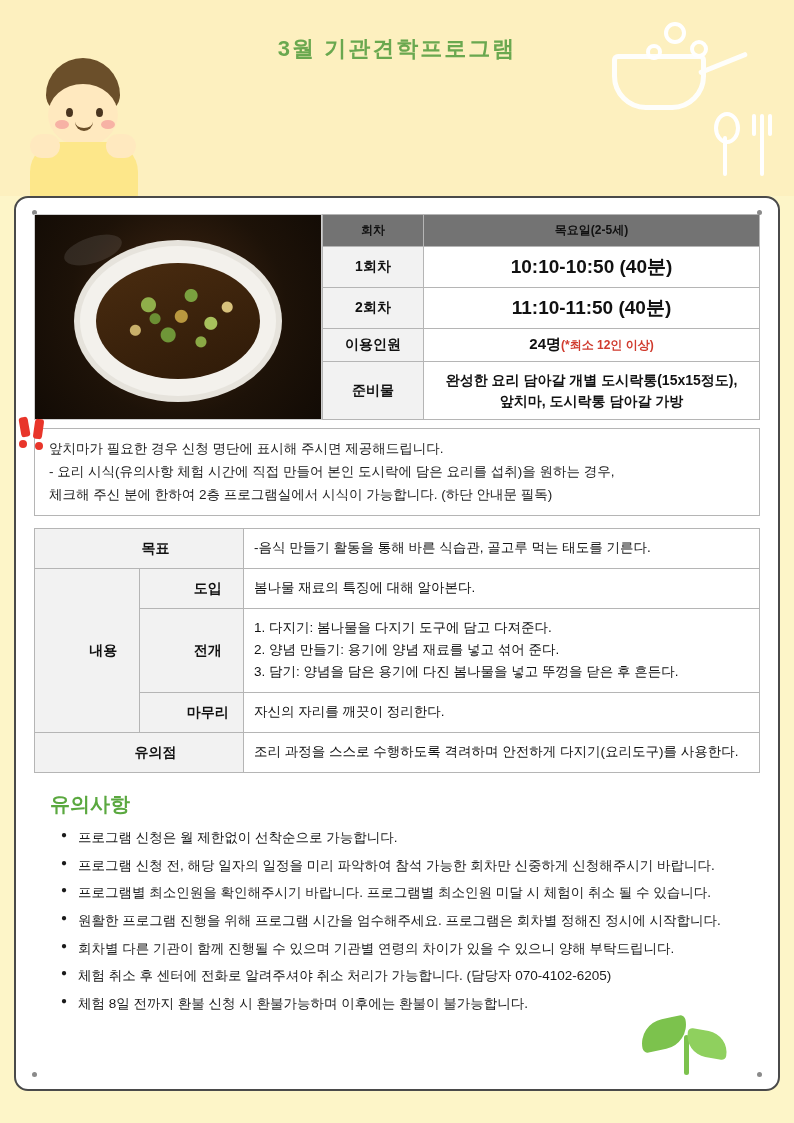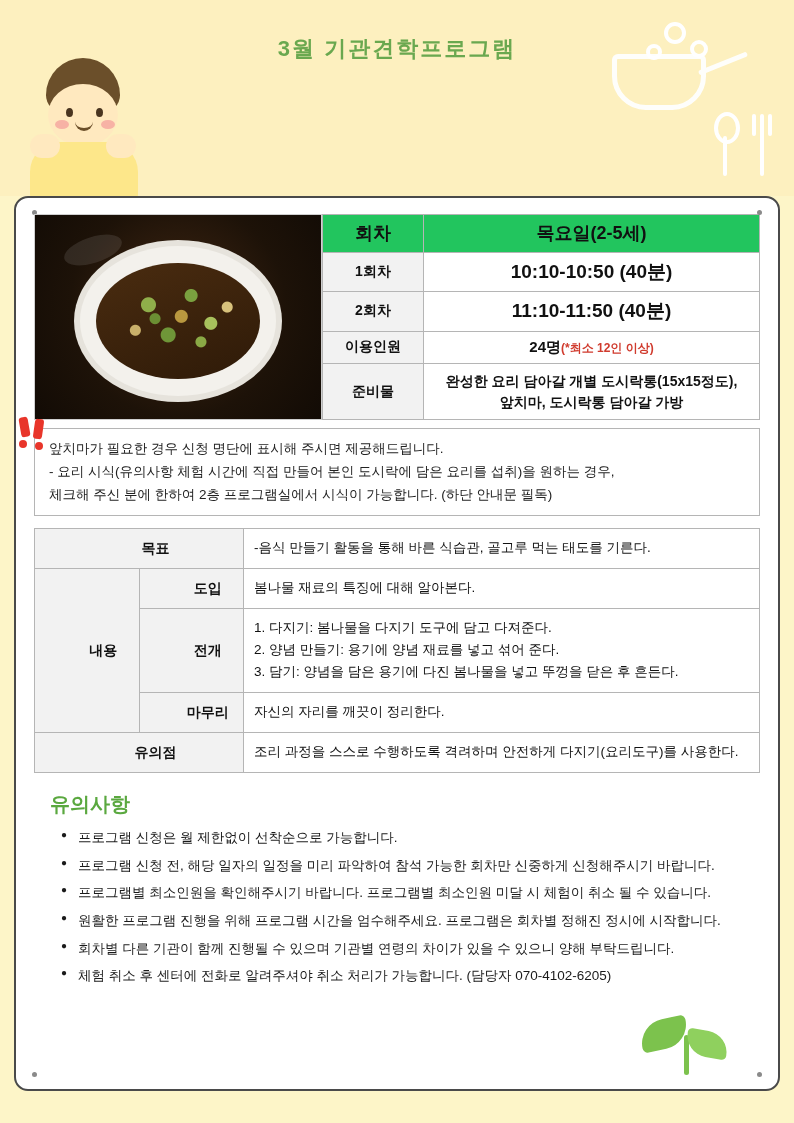--- a/index.html
+++ b/index.html
@@ -263,22 +263,22 @@
     font-weight: bold;
     color: #111;
     padding: 6px 8px;
   }
   table.info td.lbl {
     width: 84px;
     background: #f2f2f2;
     font-size: 14px;
   }
   table.info td.hdr {
-    background: #22c55e;
-    font-size: 18px;
+    background: #737373;
+    font-size: 12px;
   }
   table.info td.big {
     font-size: 19px;
   }
   table.info td.prep {
     font-size: 14px;
     line-height: 1.5;
   }
   .small-red {
     color: #d03b2e;
@@ -527,20 +527,21 @@
     </table>
 
   <div class="caution-title">유의사항</div>
   <ul class="cautions">
     <li>프로그램 신청은 월 제한없이 선착순으로 가능합니다.</li>
     <li>프로그램 신청 전, 해당 일자의 일정을 미리 파악하여 참석 가능한 회차만 신중하게 신청해주시기 바랍니다.</li>
     <li>프로그램별 최소인원을 확인해주시기 바랍니다. 프로그램별 최소인원 미달 시 체험이 취소 될 수 있습니다.</li>
     <li>원활한 프로그램 진행을 위해 프로그램 시간을 엄수해주세요. 프로그램은 회차별 정해진 정시에 시작합니다.</li>
     <li>회차별 다른 기관이 함께 진행될 수 있으며 기관별 연령의 차이가 있을 수 있으니 양해 부탁드립니다.</li>
     <li>체험 취소 후 센터에 전화로 알려주셔야 취소 처리가 가능합니다. (담당자 070-4102-6205)</li>
+    <li>체험 8일 전까지 환불 신청 시 환불가능하며 이후에는 환불이 불가능합니다.</li>
   </ul>
 
   <div class="sprout">
     <div class="stem"></div>
     <div class="leaf l"></div>
     <div class="leaf r"></div>
   </div>
 </div>
 
 </body></html>

